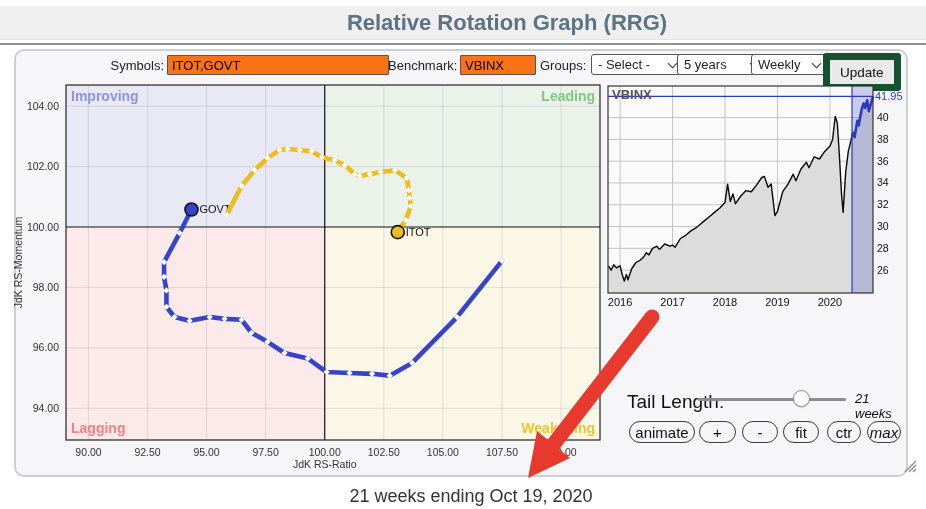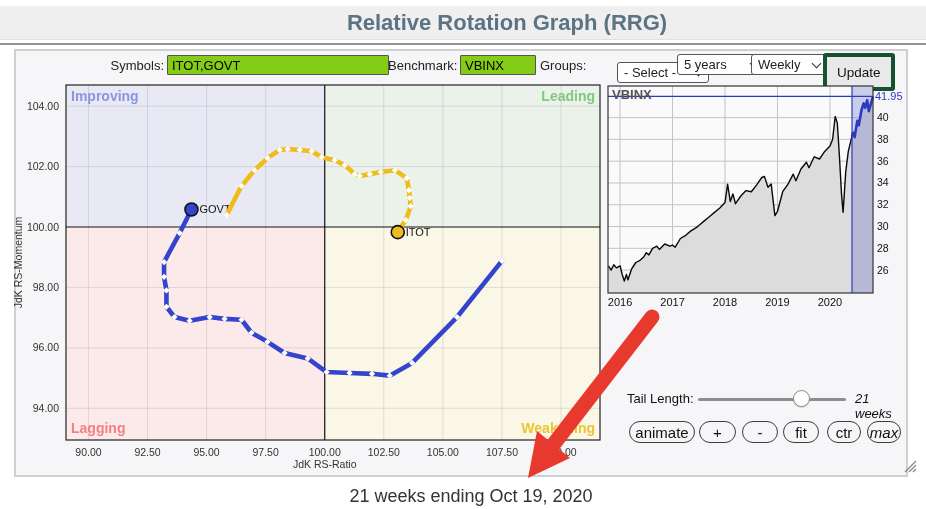--- a/index.html
+++ b/index.html
@@ -5,39 +5,39 @@
   html,body{margin:0;padding:0;background:#fff;}
   .page{position:relative;width:926px;height:509px;background:#fff;overflow:hidden;
         font-family:"Liberation Sans",sans-serif;color:#222;}
   
   .titlebar{position:absolute;top:6px;left:0;width:100%;height:33px;background:#efefef;
             border-bottom:1px solid #e2e2e2;display:flex;align-items:center;justify-content:center;padding-left:44px;}
   .titlebar h1{margin:0;font-size:22px;font-weight:bold;color:#5b7383;}
   .rule{position:absolute;top:43px;left:0;width:100%;height:2px;background:#939393;}
   
   .panel{position:absolute;left:14px;top:49px;width:894px;height:428px;background:#f6f6f8;
-         border:2px solid #cfcfcf;border-radius:0;box-sizing:border-box;}
+         border:2px solid #cfcfcf;border-radius:10px;box-sizing:border-box;}
   
   .tb-label{position:absolute;top:7px;font-size:13px;color:#222;white-space:nowrap;}
-  .tb-input{position:absolute;top:4px;height:16px;border:1px solid #555;background:#84cc16;
+  .tb-input{position:absolute;top:4px;height:16px;border:1px solid #555;background:#f97316;
             font-family:"Liberation Sans",sans-serif;font-size:13px;padding:1px 4px;border-radius:1px;}
   .tb-select{position:absolute;top:3px;height:21px;box-sizing:border-box;border:1px solid #555;
              background:#fff;border-radius:3px;display:flex;align-items:center;
              font-size:13px;padding:0 6px;cursor:default;}
   .chev{width:6px;height:6px;border-right:1.6px solid #333;border-bottom:1.6px solid #333;
         transform:rotate(45deg);margin-left:auto;margin-top:-3px;}
-  .update-btn{position:absolute;top:2px;height:38px;box-sizing:border-box;border:4px solid #14532d;
+  .update-btn{position:absolute;top:2px;height:38px;box-sizing:border-box;border:7px solid #14532d;
               background:#e9e9e9;border-radius:3px;font-family:"Liberation Sans",sans-serif;
               font-size:13.5px;padding:0 10px;color:#111;}
   
   .rrg-svg{position:absolute;left:50px;top:34px;overflow:visible;}
   .mini-svg{position:absolute;left:592px;top:35px;overflow:visible;}
   svg text{font-family:"Liberation Sans",sans-serif;}
   
-  .tail-label{position:absolute;left:611px;top:340px;font-size:13px;color:#111;}
+  .tail-label{position:absolute;left:611px;top:340px;font-size:19px;color:#111;}
   .tail-track{position:absolute;left:682px;top:347px;width:148px;height:3px;background:#8d8d8d;border-radius:2px;}
   .tail-thumb{position:absolute;left:777px;top:339px;width:17px;height:17px;border-radius:50%;
               background:#fff;border:1.5px solid #8a8a8a;box-sizing:border-box;box-shadow:0 1px 1px rgba(0,0,0,.15);}
   .tail-value{position:absolute;left:839px;top:340px;font-size:13px;color:#111;font-style:italic;}
   .btn-row-btn{position:absolute;top:370px;height:22px;box-sizing:border-box;border:1.5px solid #3c3c3c;
                border-radius:11px;background:transparent;color:#111;font-family:"Liberation Sans",sans-serif;
                font-size:15px;display:flex;align-items:center;justify-content:center;}
   .resize-handle{position:absolute;left:886px;top:407px;width:15px;height:15px;}
   
   .caption{position:absolute;left:8px;top:486px;width:100%;text-align:center;font-size:18px;color:#333;}
@@ -53,21 +53,21 @@
   </div>
   <div class="rule"></div>
 
   <div class="panel">
 
     <div class="tb-label" style="left:78px;width:70px;text-align:right;">Symbols:</div>
     <input class="tb-input" style="left: 151px; width: 212px;" value="ITOT,GOVT">
     <div class="tb-label" style="left:372px;width:68px;text-align:center;">Benchmark:</div>
     <input class="tb-input" style="left: 444px; width: 66px;" value="VBINX">
     <div class="tb-label" style="left:524px;">Groups:</div>
-    <div class="tb-select" style="left:601px;width:92px;margin-top:8px;">
+    <div class="tb-select" style="left:575px;width:92px;">
       <span>- Select -</span>
       <span class="chev"></span>
     </div>
     <div class="tb-select" style="left:661px;width:88px;">
       <span>5 years</span>
       <span class="chev"></span>
     </div>
     <div class="tb-select" style="left:735px;width:76px;">
       <span>Weekly</span>
       <span class="chev"></span>

